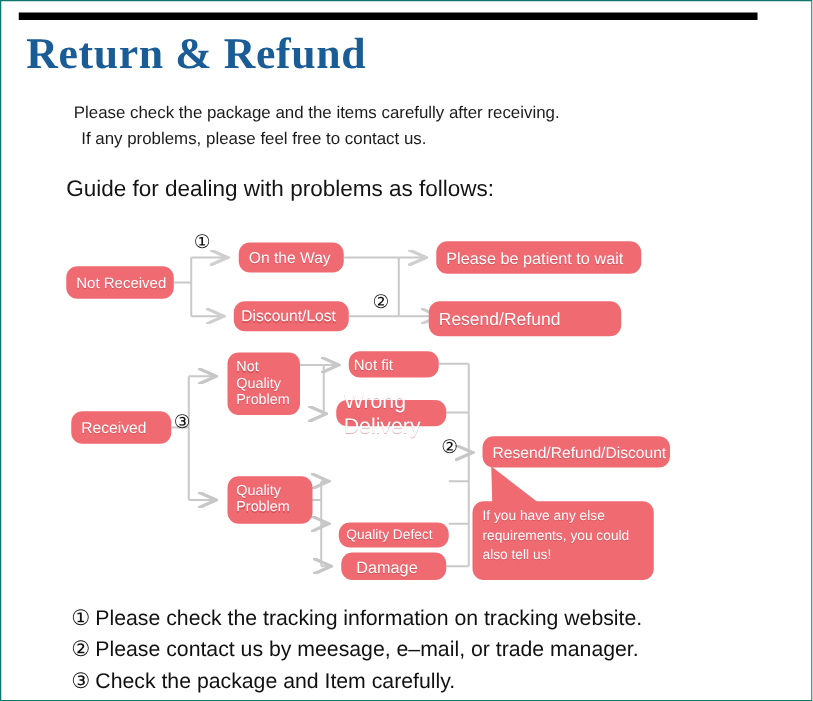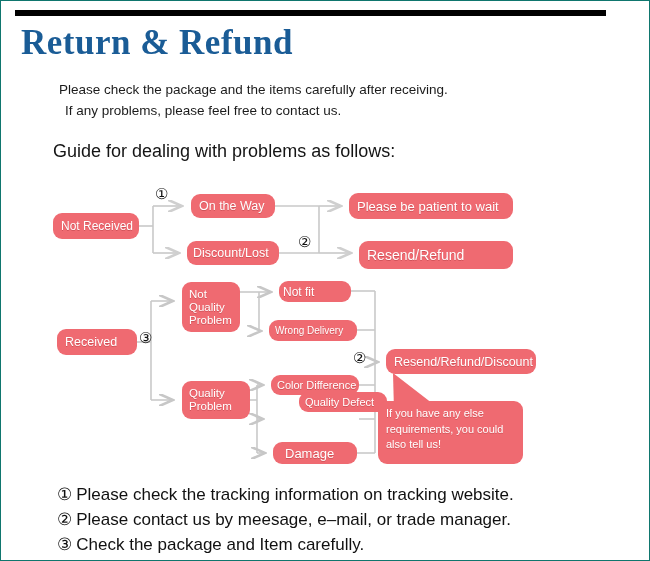--- a/index.html
+++ b/index.html
@@ -50,30 +50,30 @@
     box-sizing:border-box;
     display:flex;align-items:center;
     text-shadow:0 1px 0 rgba(150,40,45,.35);
   }
   .node span{display:block;width:100%;}
 
   .n-notreceived{left:52px;top:212px;width:86px;height:26px;font-size:12px;padding-left:8px;}
   .n-ontheway   {left:190px;top:193px;width:84px;height:24px;font-size:12.5px;padding-left:8px;}
   .n-returned   {left:186px;top:240px;width:92px;height:24px;font-size:12.5px;padding-left:6px;}
   .n-patient    {left:348px;top:192px;width:164px;height:26px;font-size:13px;padding-left:8px;}
-  .n-resref     {left:358px;top:240px;width:154px;height:28px;font-size:14px;padding-left:8px;}
+  .n-resref     {left:342px;top:240px;width:154px;height:28px;font-size:14px;padding-left:8px;}
 
   .n-received   {left:56px;top:328px;width:80px;height:26px;font-size:12.5px;padding-left:8px;justify-content:flex-end;}
   .n-notqp      {left:181px;top:281px;width:58px;height:50px;font-size:11.5px;padding-left:7px;line-height:13px;}
   .n-qp         {left:181px;top:380px;width:68px;height:38px;font-size:11.5px;padding-left:7px;line-height:13px;}
 
   .n-notfit     {left:278px;top:280px;width:72px;height:21px;font-size:12px;padding-left:4px;}
-  .n-wrongdel   {left:268px;top:319px;width:88px;height:21px;font-size:10px;padding-left:6px;justify-content:center;}
+  .n-wrongdel   {left:268px;top:319px;width:88px;height:21px;font-size:17px;padding-left:6px;justify-content:center;}
   .n-colordiff  {left:270px;top:374px;width:88px;height:20px;font-size:11px;padding-left:6px;}
-  .n-qdefect    {left:270px;top:391px;width:88px;height:20px;font-size:11px;padding-left:6px;margin-left:28px;}
+  .n-qdefect    {left:270px;top:417px;width:88px;height:20px;font-size:11px;padding-left:6px;}
   .n-damage     {left:272px;top:441px;width:84px;height:22px;font-size:13px;padding-left:12px;}
 
   .n-rrd        {left:385px;top:348px;width:150px;height:25px;font-size:12.5px;padding-left:8px;}
 
   .callout{
     position:absolute;left:377px;top:400px;width:145px;height:63px;
     background:#ef6a71;color:#fff;border-radius:9px;
     font-family:"Liberation Sans", sans-serif;
     font-size:11px;line-height:15.5px;
     padding:5px 7px 0 8px;box-sizing:border-box;
@@ -190,23 +190,20 @@
     <div class="node n-qp">
         <span>Quality Problem</span>
       </div>
 
     <div class="node n-notfit">
         <span>Not fit</span>
       </div>
     <div class="node n-wrongdel">
         <span>Wrong Delivery</span>
       </div>
-    <div class="node n-colordiff">
-        <span>Color Difference</span>
-      </div>
     <div class="node n-qdefect">
         <span>Quality Defect</span>
       </div>
     <div class="node n-damage">
         <span>Damage</span>
       </div>
 
     <div class="node n-rrd">
         <span>Resend/Refund/Discount</span>
       </div>

